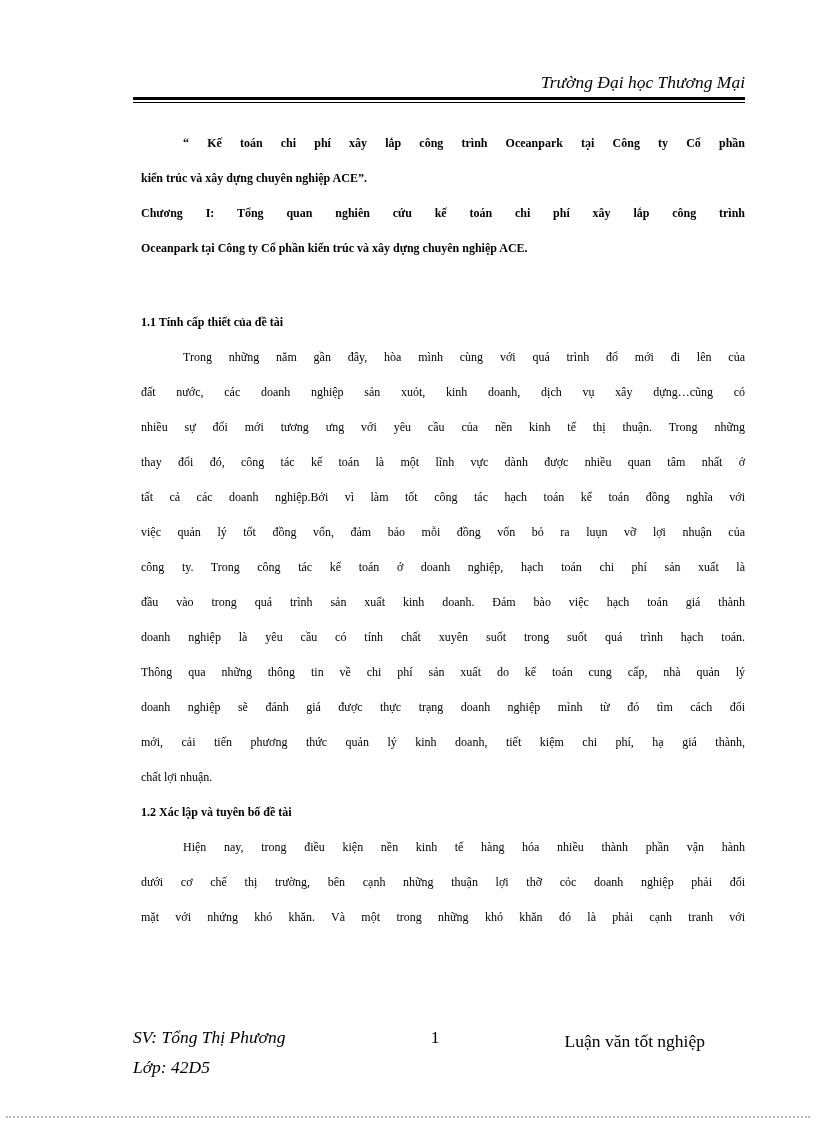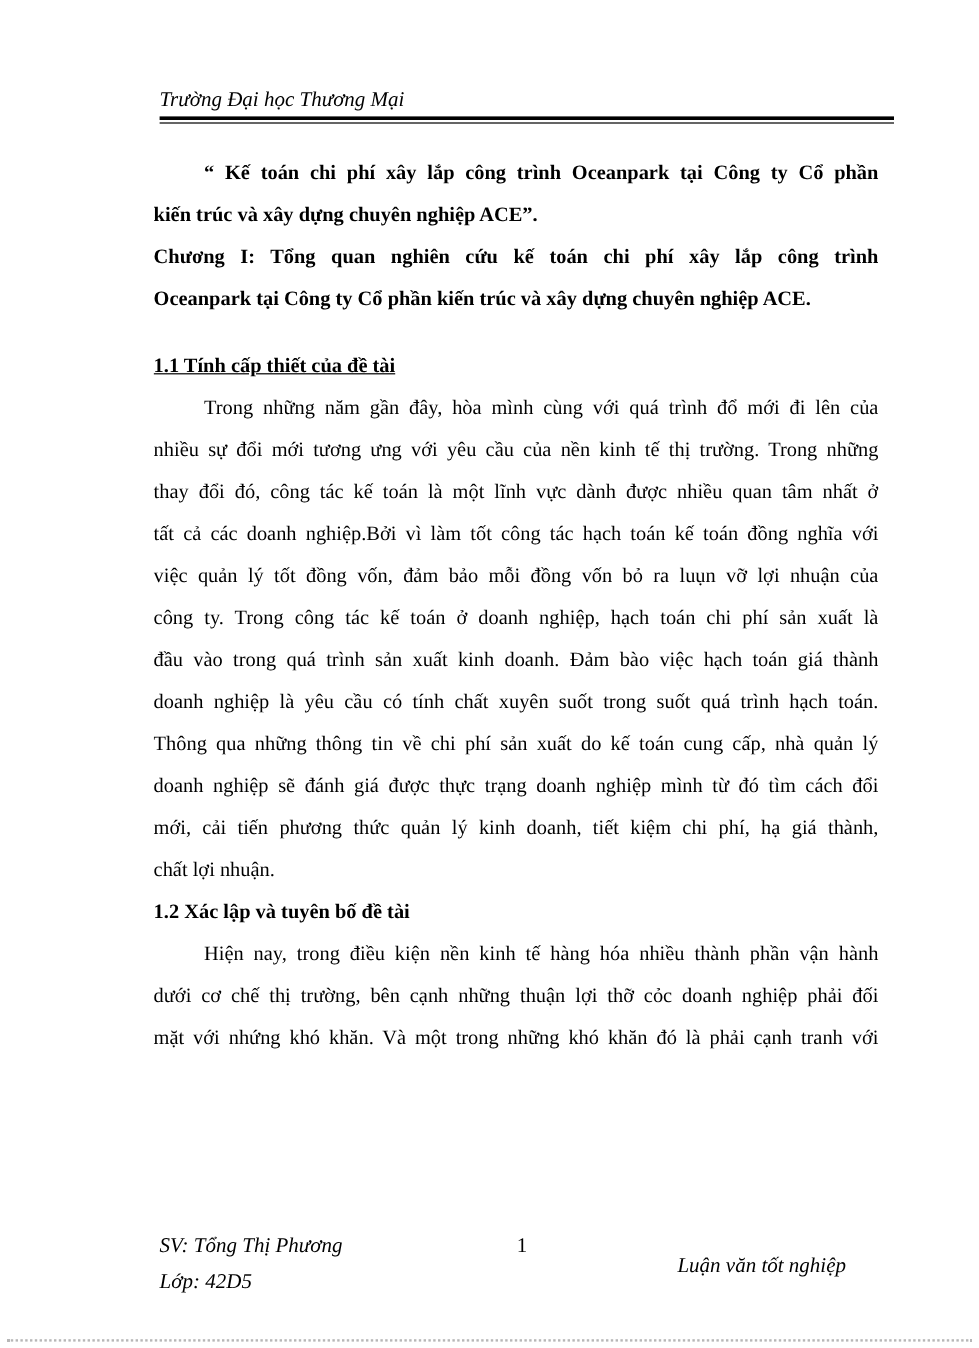--- a/index.html
+++ b/index.html
@@ -4,44 +4,44 @@
 <style>
   html, body { margin:0; padding:0; }
   body {
     width:816px; height:1123px; position:relative;
     background:#ffffff; color:#000;
     font-family:"Liberation Serif", serif;
     overflow:hidden;
   }
   .header {
     position:absolute; left:133px; top:70px; width:612px;
-    display:flex; justify-content:flex-start;
+    display:flex; justify-content:flex-end;
     font-style:italic; font-size:17.5px; line-height:24px;
   }
   .header-rule {
     position:absolute; left:133px; top:97px; width:612px;
     height:2px; border-top:3px solid #000; border-bottom:1px solid #000;
   }
   .content {
-    position:absolute; left:128px; top:126px; width:604px;
-    font-size:17px; line-height:35px;
+    position:absolute; left:141px; top:126px; width:604px;
+    font-size:12px; line-height:35px;
   }
   .line { height:35px; overflow:hidden; text-align:justify; }
   .jl   { text-align-last:justify; }
   .ind  { text-indent:42px; }
   .bold { font-weight:bold; }
   .section-heading { font-weight:bold; height:35px; overflow:hidden; }
-  .gap-before { margin-top:21px;text-decoration:underline; }
+  .gap-before { margin-top:39px; }
   .footer {
     position:absolute; left:133px; top:1022px; width:604px;
     font-size:17.5px; line-height:30px;
   }
   .footer-left  { position:absolute; left:0; top:0; font-style:italic; }
   .footer-page  { position:absolute; left:0; right:0; top:0; text-align:center; }
-  .footer-right { position:absolute; right:32px; top:17px; font-style:italic; }
+  .footer-right { position:absolute; right:32px; top:4px; }
   .bottom-dots {
     position:absolute; left:6px; right:6px; top:1116px;
     border-top:2px dotted #b7b7b7;
   }
 </style>
 </head>
 <body>
 
 <div class="header">
   <span>Trường Đại học Thương Mại</span>
@@ -55,21 +55,22 @@
     </div>
   <div class="bold">
       <div class="line jl">Chương I: Tổng quan nghiên cứu kế toán chi phí xây lắp công trình</div>
       <div class="line">Oceanpark tại Công ty Cổ phần kiến trúc và xây dựng chuyên nghiệp ACE.</div>
     </div>
 
   <div>
     <div class="section-heading gap-before">1.1 Tính cấp thiết của đề tài</div>
     <div>
         <div class="line jl ind">Trong những năm gần đây, hòa mình cùng với quá trình đổ mới đi lên của</div>
-        <div class="line jl">nhiều sự đổi mới tương ưng với yêu cầu của nền kinh tế thị trường. Trong những</div>
+        <div class="line jl">đất nước, các doanh nghiệp sản xuỏt, kinh doanh, dịch vụ xây dựng…cũng có</div>
+        <div class="line jl">nhiều sự đổi mới tương ưng với yêu cầu của nền kinh tế thị thuận. Trong những</div>
         <div class="line jl">thay đổi đó, công tác kế toán là một lĩnh vực dành được nhiều quan tâm nhất ở</div>
         <div class="line jl">tất cả các doanh nghiệp.Bởi vì làm tốt công tác hạch toán kế toán đồng nghĩa với</div>
         <div class="line jl">việc quản lý tốt đồng vốn, đảm bảo mỗi đồng vốn bỏ ra luụn vỡ lợi nhuận của</div>
         <div class="line jl">công ty. Trong công tác kế toán ở doanh nghiệp, hạch toán chi phí sản xuất là</div>
         <div class="line jl">đầu vào trong quá trình sản xuất kinh doanh. Đảm bào việc hạch toán giá thành</div>
         <div class="line jl">doanh nghiệp là yêu cầu có tính chất xuyên suốt trong suốt quá trình hạch toán.</div>
         <div class="line jl">Thông qua những thông tin về chi phí sản xuất do kế toán cung cấp, nhà quản lý</div>
         <div class="line jl">doanh nghiệp sẽ đánh giá được thực trạng doanh nghiệp mình từ đó tìm cách đổi</div>
         <div class="line jl">mới, cải tiến phương thức quản lý kinh doanh, tiết kiệm chi phí, hạ giá thành,</div>
         <div class="line">chất lợi nhuận.</div>

